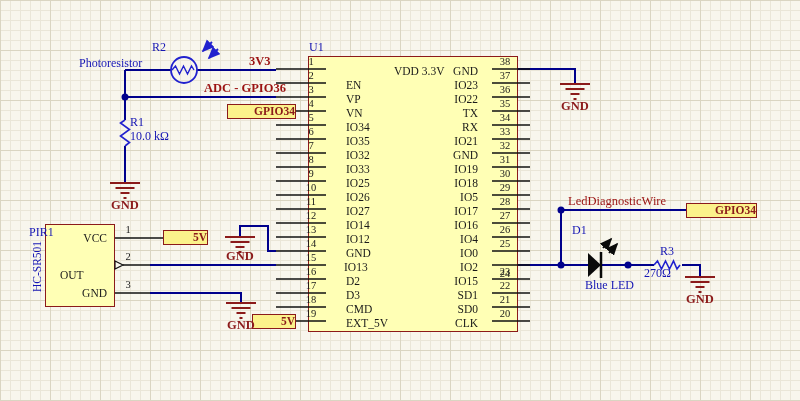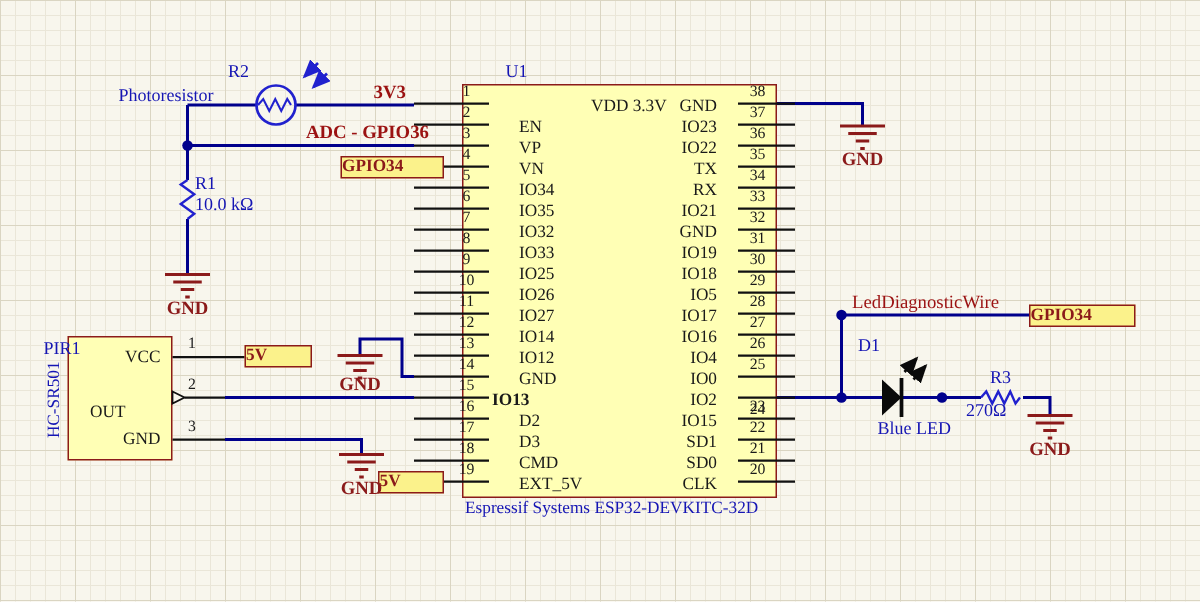--- a/index.html
+++ b/index.html
@@ -16,21 +16,21 @@
   }
   .abs{position:absolute;}
   .body-rect{position:absolute;background:#FFFFB5;border:1.6px solid #8B1A1A;box-sizing:border-box;}
   svg.layer{position:absolute;left:0;top:0;pointer-events:none;}
   .blue-label{position:absolute;color:#1515B4;font-size:12px;line-height:13px;white-space:nowrap;}
   .net-label{position:absolute;color:#9B1212;font-size:12.5px;line-height:13px;font-weight:bold;white-space:nowrap;}
   .net-label.normal{font-weight:normal;}
   .gnd-text{position:absolute;color:#8B1A1A;font-size:12.5px;font-weight:bold;width:34px;text-align:center;line-height:13px;}
   .port{
     position:absolute;height:15px;background:#FBF28B;border:1.5px solid #8B1A1A;box-sizing:border-box;
-    color:#8B1A1A;font-size:11.5px;font-weight:bold;text-align:left;line-height:12px;
+    color:#8B1A1A;font-size:11.5px;font-weight:bold;text-align:right;line-height:12px;
   }
   .pin-num{position:absolute;font-size:10.5px;color:#1a1a1a;width:30px;text-align:center;line-height:11px;}
   .pin-name{position:absolute;font-size:11.5px;color:#1a1a1a;line-height:12px;white-space:nowrap;}
   .pin-name.right{width:128px;text-align:right;}
   .vert-text{position:absolute;width:66px;height:13px;transform:rotate(-90deg);transform-origin:center;
     color:#1515B4;font-size:11.5px;text-align:center;line-height:13px;}
   .subtitle{position:absolute;color:#1515B4;font-size:11.5px;white-space:nowrap;}
 </style>
 </head>
 <body>
@@ -184,21 +184,21 @@
       <div class="pin-name" style="left: 346px; top: 191px;">IO26</div>
       <div class="pin-num" style="left: 296px; top: 196px;">11</div>
       <div class="pin-name" style="left: 346px; top: 205px;">IO27</div>
       <div class="pin-num" style="left: 296px; top: 210px;">12</div>
       <div class="pin-name" style="left: 346px; top: 219px;">IO14</div>
       <div class="pin-num" style="left: 296px; top: 224px;">13</div>
       <div class="pin-name" style="left: 346px; top: 233px;">IO12</div>
       <div class="pin-num" style="left: 296px; top: 238px;">14</div>
       <div class="pin-name" style="left: 346px; top: 247px;">GND</div>
       <div class="pin-num" style="left: 296px; top: 252px;">15</div>
-      <div class="pin-name" style="left: 328px; top: 261px; font-weight: bold;">IO13</div>
+      <div class="pin-name" style="left: 344px; top: 261px;">IO13</div>
       <div class="pin-num" style="left: 296px; top: 266px;">16</div>
       <div class="pin-name" style="left: 346px; top: 275px;">D2</div>
       <div class="pin-num" style="left: 296px; top: 280px;">17</div>
       <div class="pin-name" style="left: 346px; top: 289px;">D3</div>
       <div class="pin-num" style="left: 296px; top: 294px;">18</div>
       <div class="pin-name" style="left: 346px; top: 303px;">CMD</div>
       <div class="pin-num" style="left: 296px; top: 308px;">19</div>
       <div class="pin-name" style="left: 346px; top: 317px;">EXT_5V</div>
       <div class="pin-num" style="left: 490px; top: 56px;">38</div>
       <div class="pin-name right" style="left: 350px; top: 65px;">GND</div>
@@ -233,22 +233,21 @@
       <div class="pin-num" style="left: 490px; top: 266px;">23</div>
       <div class="pin-name right" style="left: 350px; top: 275px;">IO15</div>
       <div class="pin-num" style="left: 490px; top: 280px;">22</div>
       <div class="pin-name right" style="left: 350px; top: 289px;">SD1</div>
       <div class="pin-num" style="left: 490px; top: 294px;">21</div>
       <div class="pin-name right" style="left: 350px; top: 303px;">SD0</div>
       <div class="pin-num" style="left: 490px; top: 308px;">20</div>
       <div class="pin-name right" style="left: 350px; top: 317px;">CLK</div>
     </div>
 
-  <div class="blue-label" style="left:309px;top:41px;margin-left:28px;">U1</div>
-  <div class="subtitle" style="left:310px;top:333px;">Espressif Systems ESP32-DEVKITC-32D</div>
+  <div class="blue-label" style="left:309px;top:41px;">U1</div>
 
   <div class="blue-label" style="left:29px;top:210px;margin-top:16px;">PIR1</div>
   <div class="vert-text" style="left:4px;top:260px;">HC-SR501</div>
   <div class="pin-name" style="left:60px;top:232px;width:47px;text-align:right;">VCC</div>
   <div class="pin-name" style="left:60px;top:269px;width:47px;">OUT</div>
   <div class="pin-name" style="left:60px;top:287px;width:47px;text-align:right;">GND</div>
   <div class="pin-num" style="left:113px;top:224px;">1</div>
   <div class="pin-num" style="left:113px;top:251px;">2</div>
   <div class="pin-num" style="left:113px;top:279px;">3</div>
 

